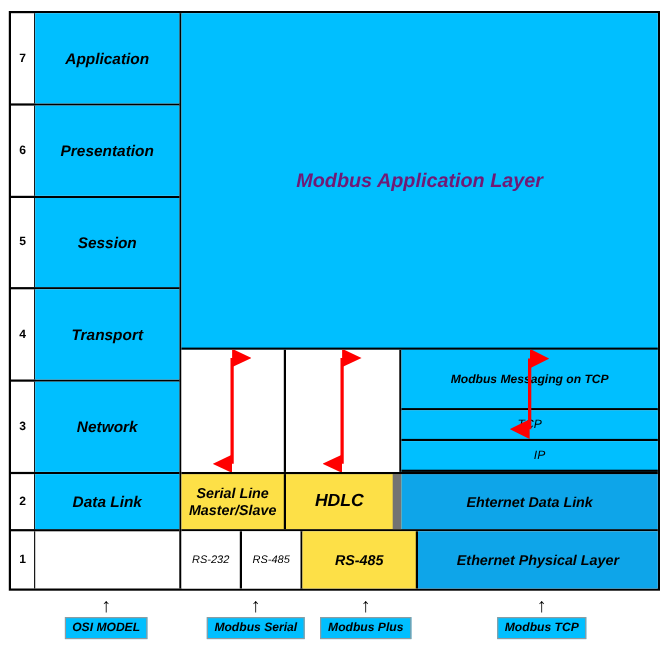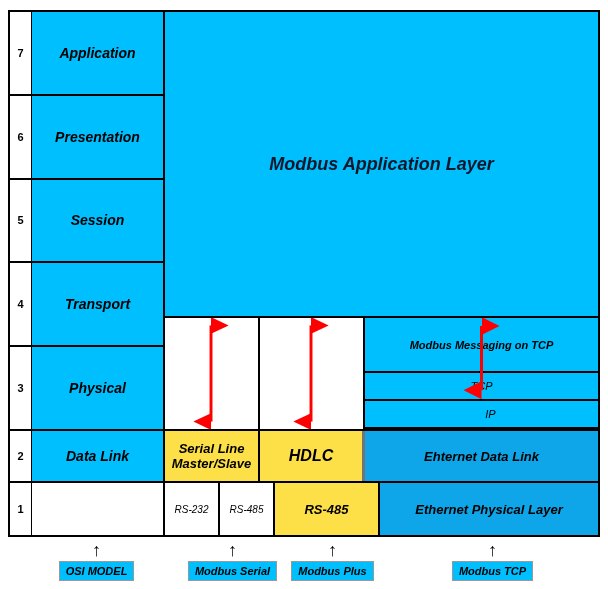--- a/index.html
+++ b/index.html
@@ -83,21 +83,21 @@
     
     .modbus-app-row {
       background: #00bfff;
       border-bottom: 2px solid #000;
       display: flex;
       align-items: center;
       justify-content: center;
       font-style: italic;
       font-weight: bold;
       font-size: 18px;
-      color: #0f172a;
+      color: #701a75;
     }
 
     
     .middle-section {
       flex: 1;
       display: flex;
       border-bottom: 2px solid #000;
     }
 
     .data-link-row {
@@ -233,21 +233,21 @@
         <div class="osi-label">Session</div>
       </div>
 
       <div class="osi-row" style="flex:1;">
         <div class="row-num">4</div>
         <div class="osi-label">Transport</div>
       </div>
 
       <div class="osi-row" style="flex:1;">
         <div class="row-num">3</div>
-        <div class="osi-label">Physical</div>
+        <div class="osi-label">Network</div>
       </div>
 
       <div class="osi-row" style="flex:0 0 52px;">
         <div class="row-num">2</div>
         <div class="osi-label">Data Link</div>
       </div>
 
       <div class="osi-row" style="flex:0 0 52px;">
         <div class="row-num">1</div>
       </div>
@@ -315,21 +315,21 @@
           <div class="tcp-col-spacer"></div>
         </div>
       </div>
 
       <div class="data-link-row" style="flex:0 0 52px;">
 
         <div class="cell cell-white" style="width:95px; border-right:2px solid #000; font-style:italic; font-weight:bold; font-size:13px; flex-direction:column;">
           <span>Serial Line Master/Slave</span>
         </div>
 
-        <div class="cell cell-white" style="width:105px; border-right:3px solid #737373; font-style:italic; font-weight:bold; font-size:16px;">
+        <div class="cell cell-white" style="width:105px; border-right:8px solid #737373; font-style:italic; font-weight:bold; font-size:16px;">
           <span>HDLC</span>
         </div>
 
         <div class="cell cell-cyan" style="flex:1; font-style:italic; font-weight:bold; font-size:13px;">
           <span>Ehternet Data Link</span>
         </div>
       </div>
 
       <div class="physical-row" style="flex:0 0 52px;">
 

